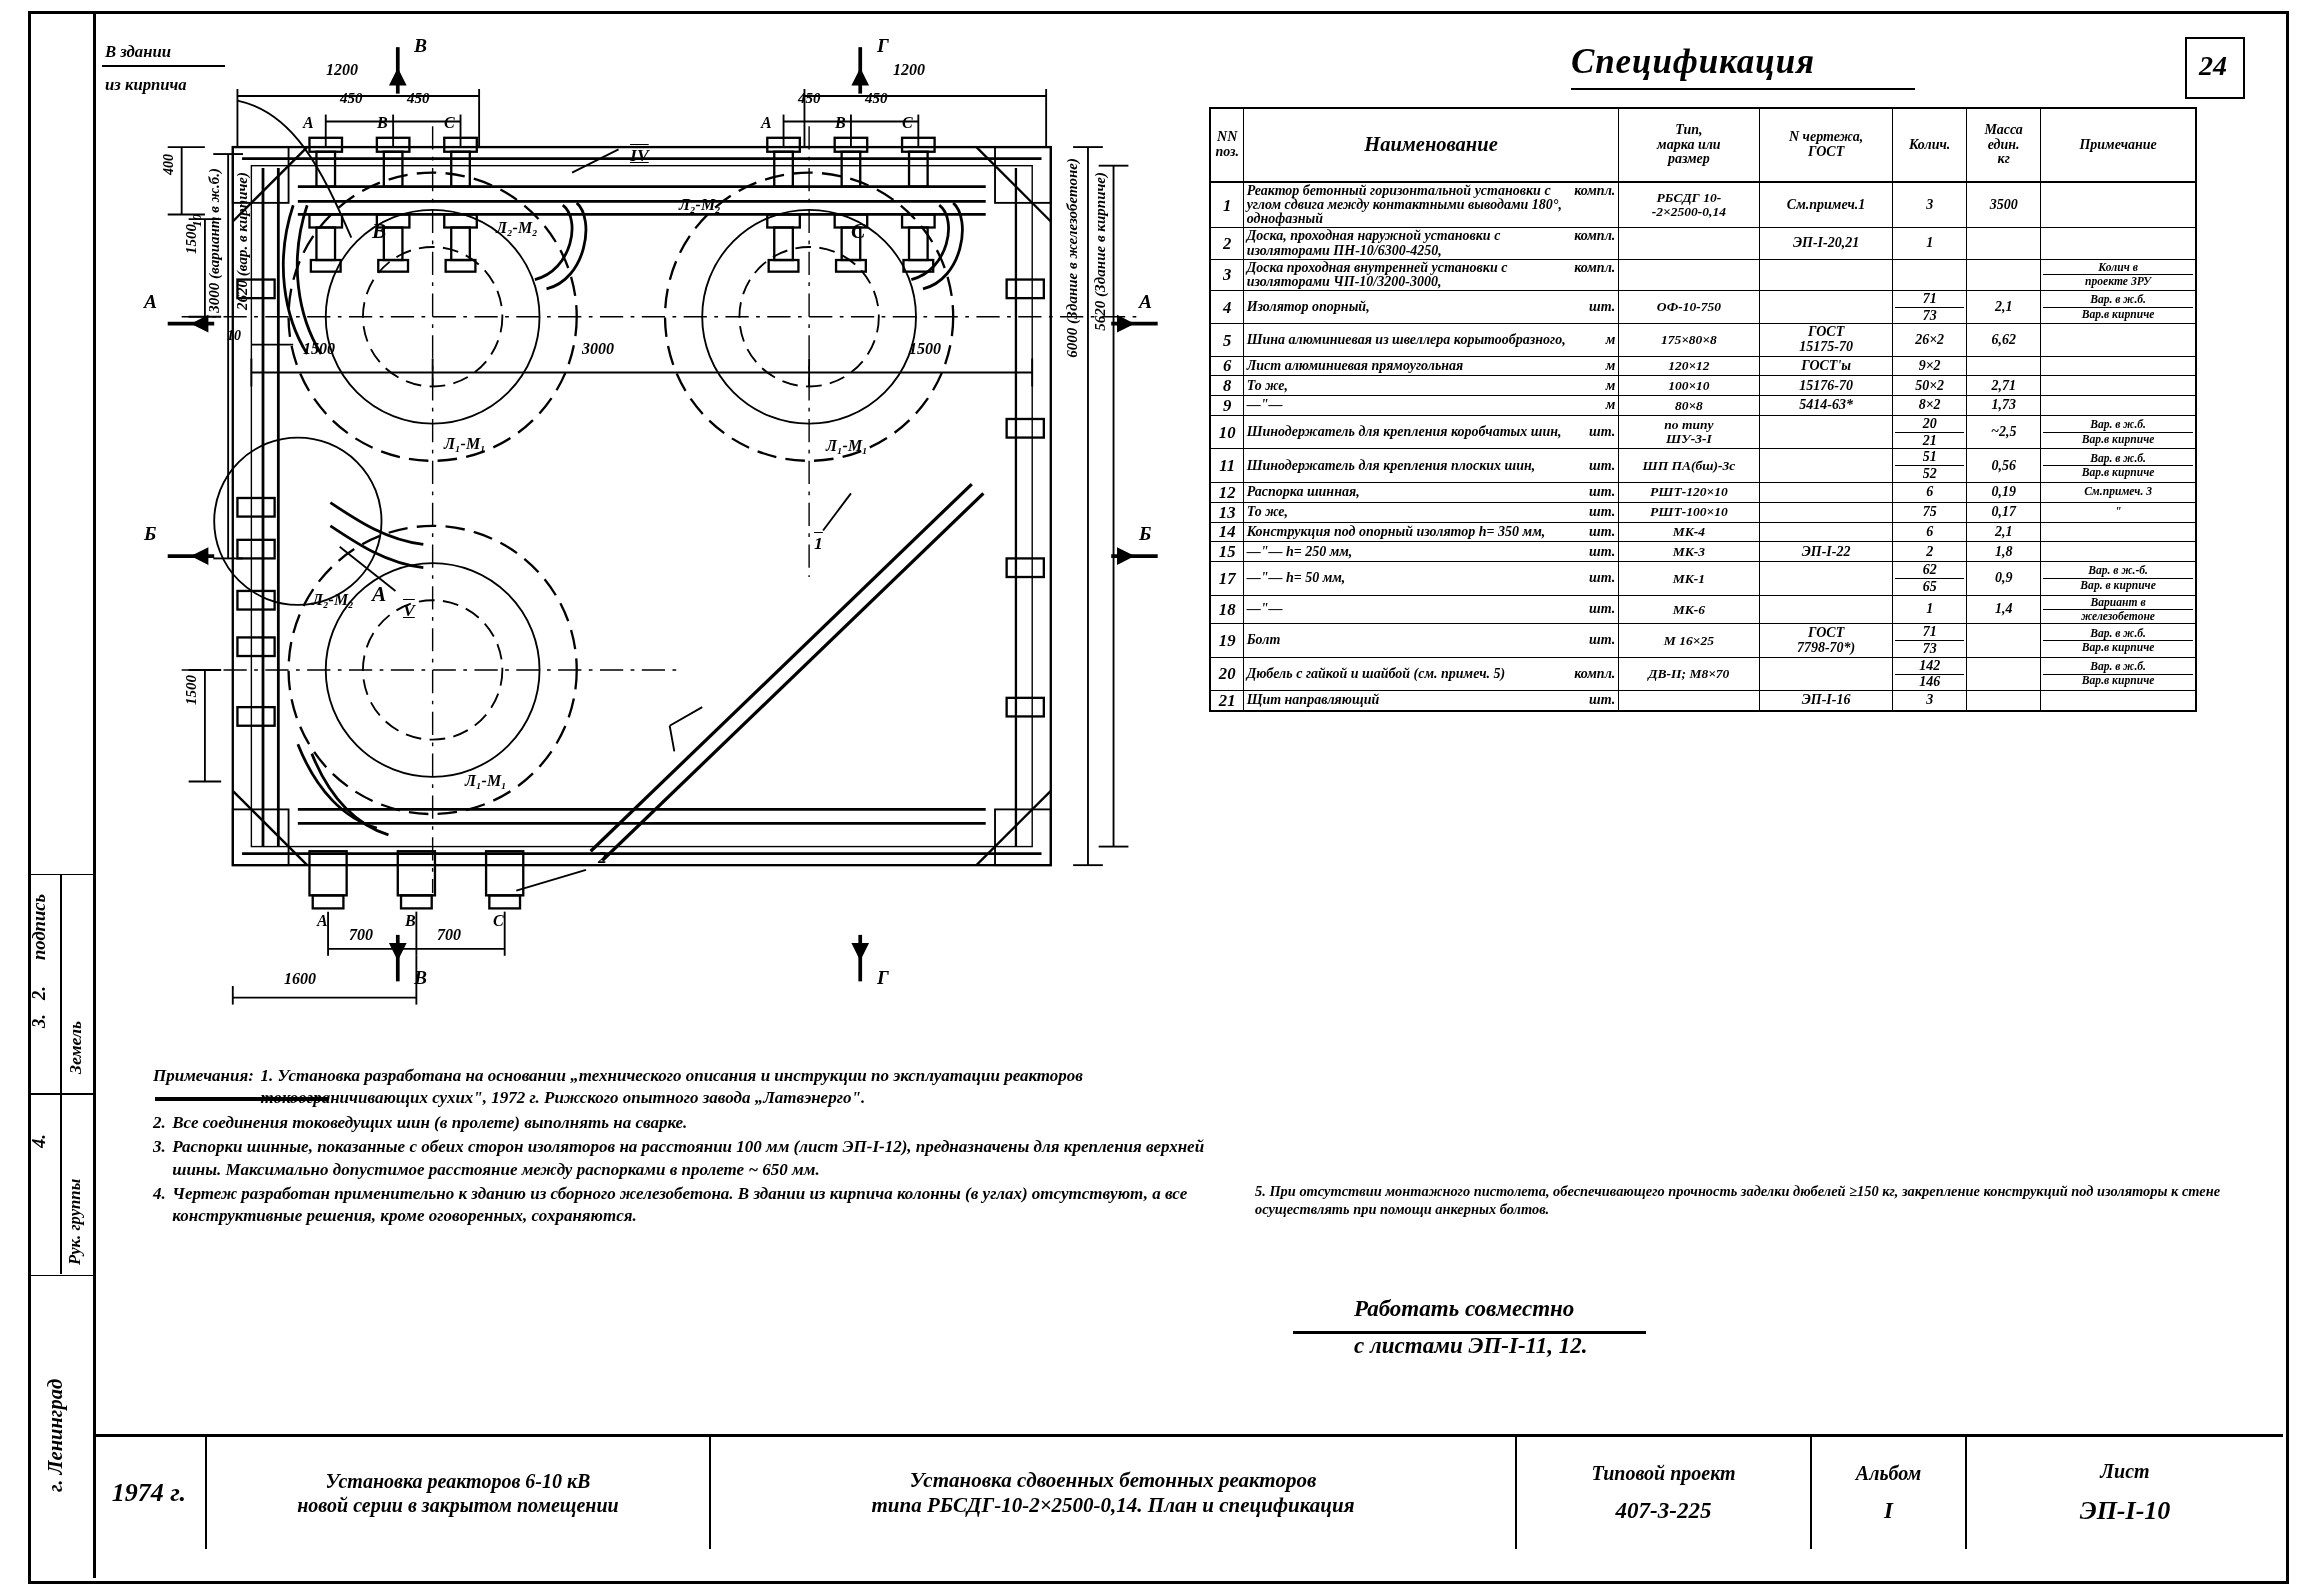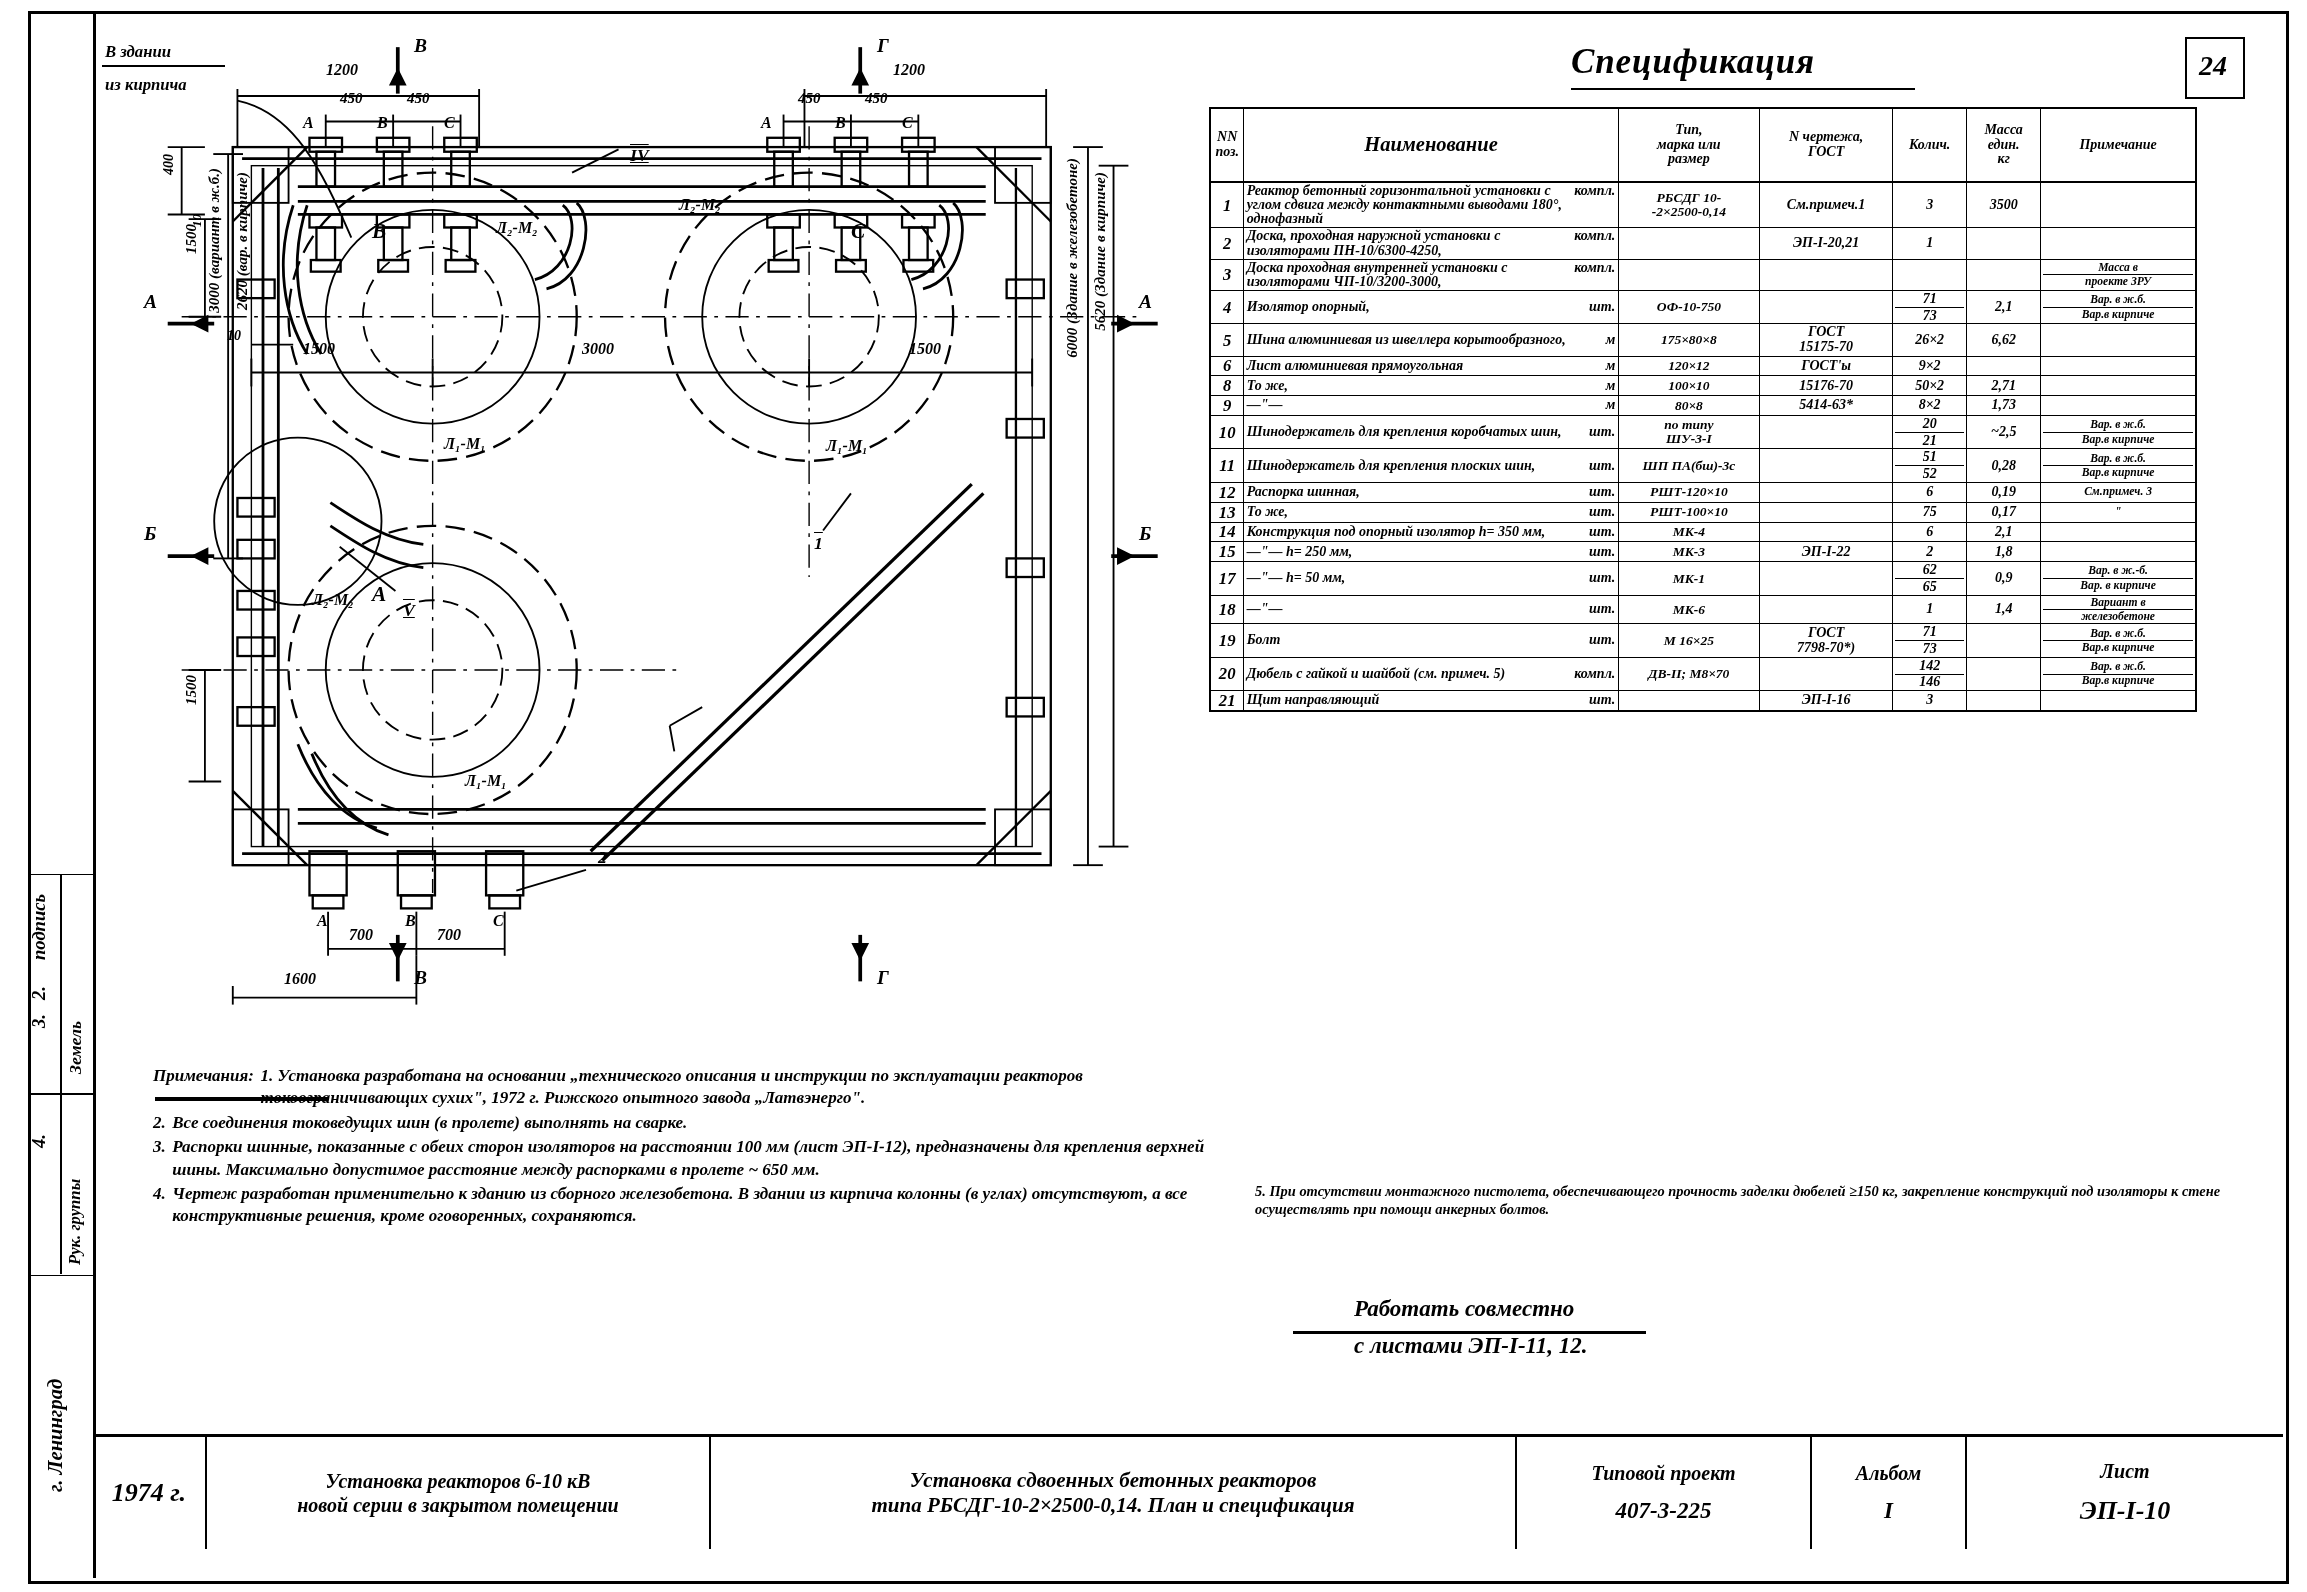--- a/index.html
+++ b/index.html
@@ -178,21 +178,21 @@
             <span>Доска проходная внутренней установки с  изоляторами ЧП-10/3200-3000,</span>
             <span class="u">компл.</span>
           </div>
         </td>
         <td class="c-type"></td>
         <td class="c-draw"></td>
         <td class="c-qty"></td>
         <td class="c-mass"></td>
         <td class="c-note">
           <div class="stack">
-            <span>Масса в</span>
+            <span>Колич в</span>
             <div class="d"></div>
             <span>проекте ЗРУ</span>
           </div>
         </td>
       </tr>
       <tr class="thickrow">
         <td class="c-pos">4</td>
         <td class="c-name">
           <div class="nm">
             <span>Изолятор  опорный,</span>
@@ -319,21 +319,21 @@
         </td>
         <td class="c-type">ШП ПА(бш)-3с</td>
         <td class="c-draw"></td>
         <td class="c-qty">
           <div class="stack">
             <span>51</span>
             <div class="d"></div>
             <span>52</span>
           </div>
         </td>
-        <td class="c-mass">0,28</td>
+        <td class="c-mass">0,56</td>
         <td class="c-note">
           <div class="stack">
             <span>Вар. в ж.б.</span>
             <div class="d"></div>
             <span>Вар.в кирпиче</span>
           </div>
         </td>
       </tr>
       <tr class="thickrow">
         <td class="c-pos">12</td>

